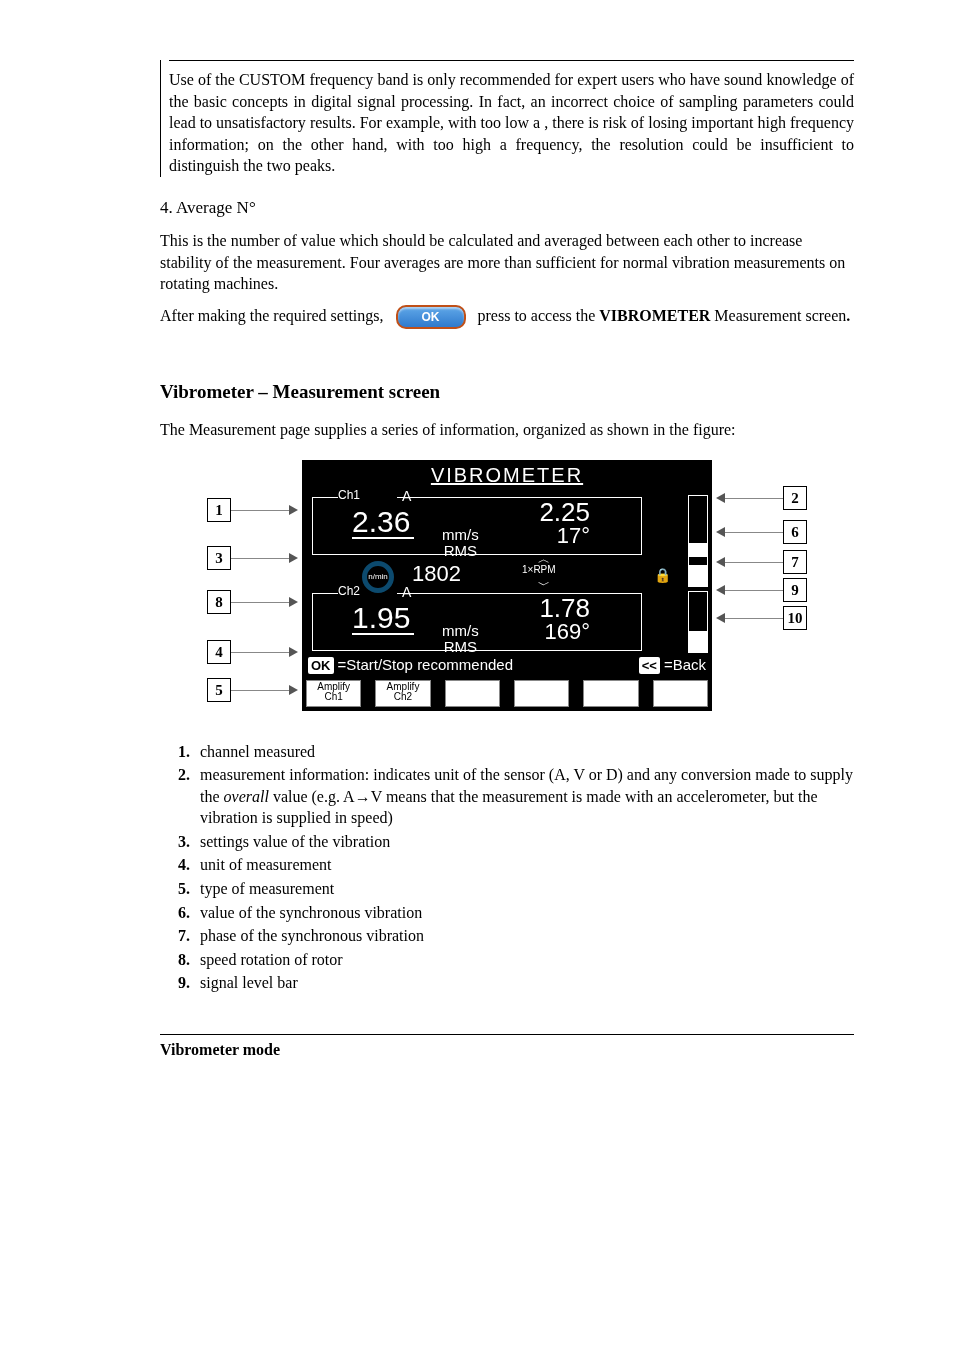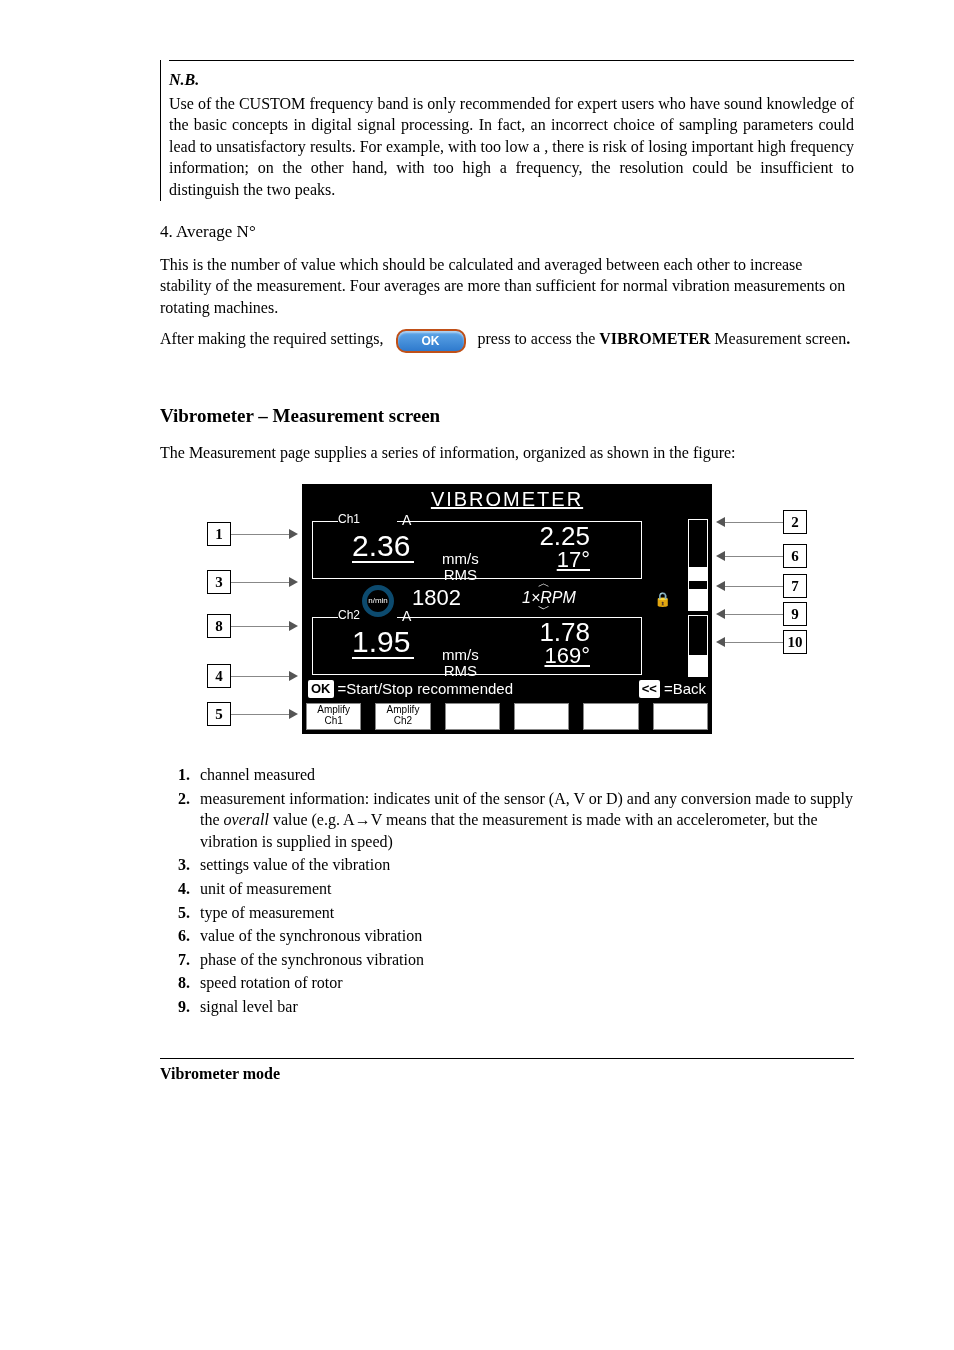--- a/index.html
+++ b/index.html
@@ -146,21 +146,20 @@
     line-height: 1;
   }
   .sync-phase {
     position: absolute;
     left: 218px;
     top: 32px;
     font-size: 22px;
     text-align: right;
     width: 70px;
     line-height: 1;
-    text-decoration: underline;
   }
   .level-bar {
     position: absolute;
     right: 4px;
     top: 2px;
     width: 18px;
     height: 60px;
     border: 1px solid #fff;
   }
   .level-fill {
@@ -194,22 +193,21 @@
   .rpm-val {
     position: absolute;
     left: 100px;
     top: 2px;
     font-size: 22px;
   }
   .rpm-mult {
     position: absolute;
     left: 210px;
     top: 6px;
-    font-size: 16px;
-    font-style: italic;
+    font-size: 10px;
   }
   .rpm-arr-up {
     position: absolute; left: 226px; top: -6px; font-size: 12px;
   }
   .rpm-arr-dn {
     position: absolute; left: 226px; top: 20px; font-size: 12px;
   }
   .help-row {
     font-size: 15px;
     padding: 2px 6px;
@@ -291,21 +289,20 @@
     margin-top: 40px;
     padding-top: 4px;
     font-weight: bold;
   }
 </style>
 </head>
 <body>
 
 <div class="nb-left-rule">
   <div class="nb-box">
-    <div class="nb-title">N.B.</div>
     <div class="nb-body">Use of the CUSTOM frequency band is only recommended for expert users who have sound knowledge of the basic concepts in digital signal processing. In fact, an incorrect choice of sampling parameters could lead to unsatisfactory results. For example, with too low a      ,   there is risk of losing important high frequency information; on the other hand, with too high a frequency, the resolution could be insufficient to distinguish the two peaks.</div>
   </div>
 </div>
 
 <h4 class="section">4.  Average N°</h4>
 <p>This is the number of value which should be calculated and averaged between each other to increase stability of the measurement. Four averages are more than sufficient for normal vibration measurements on rotating machines.</p>
 
 <p>
   <span>After making the required settings, </span>
   <span class="ok-btn">OK</span>

